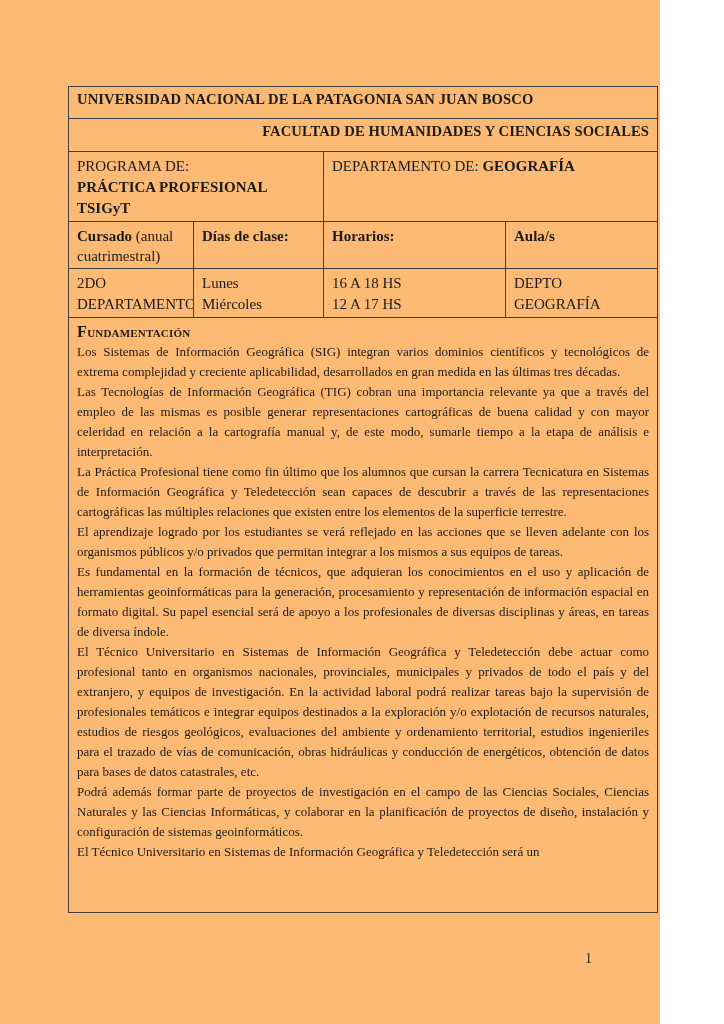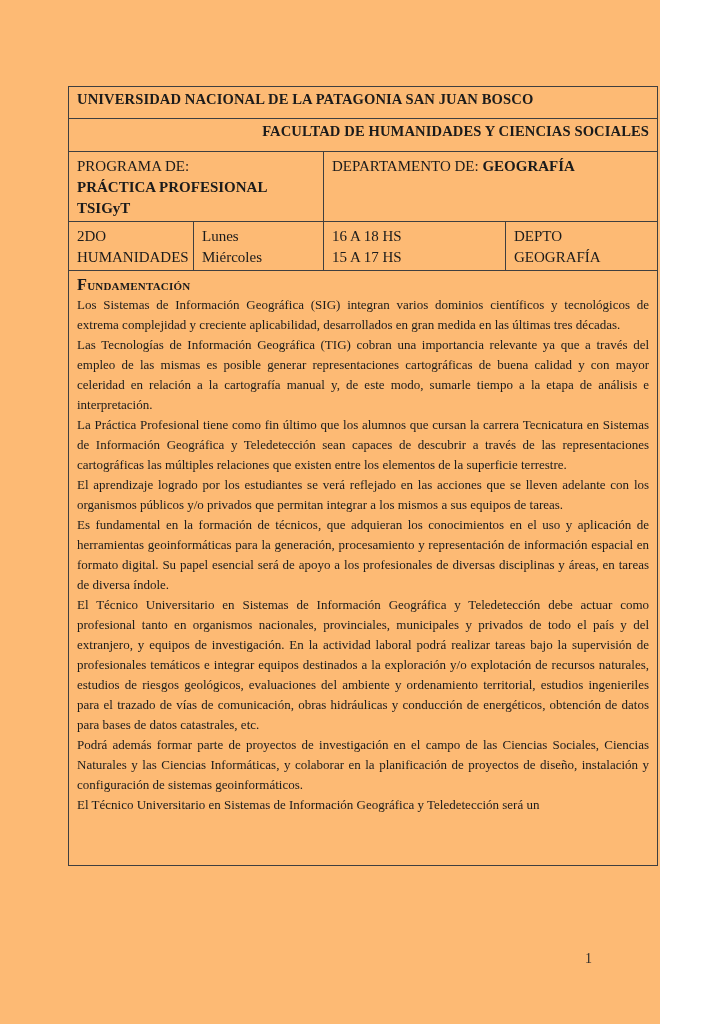--- a/index.html
+++ b/index.html
@@ -103,33 +103,41 @@
     <tr class="r-prog">
       <td colspan="2" class="cell-prog">
         <span>PROGRAMA DE:</span>
         <span class="prog-value">PRÁCTICA PROFESIONAL TSIGyT</span>
       </td>
       <td colspan="2" class="cell-dept">
         <span>DEPARTAMENTO DE: </span><span class="dept-value">GEOGRAFÍA</span>
       </td>
     </tr>
 
+    <tr class="r-sched-h">
+      <td class="sched-label">
+        <span class="bold">Cursado</span><span> (anual cuatrimestral)</span>
+      </td>
+      <td class="sched-label bold">Días de clase:</td>
+      <td class="sched-label bold">Horarios:</td>
+      <td class="sched-label bold">Aula/s</td>
+    </tr>
 
     <tr class="r-sched-v">
       <td class="sched-value">
         <span class="line">2DO</span>
-        <span class="line">HUMANIDADES</span>
+        <span class="line">DEPARTAMENTO</span>
       </td>
       <td class="sched-value">
         <span class="line">Lunes</span>
         <span class="line">Miércoles</span>
       </td>
       <td class="sched-value">
         <span class="line">16 A 18 HS</span>
-        <span class="line">15 A 17 HS</span>
+        <span class="line">12 A 17 HS</span>
       </td>
       <td class="sched-value">
         <span class="line">DEPTO</span>
         <span class="line">GEOGRAFÍA</span>
       </td>
     </tr>
 
 
     <tr class="r-body">
       <td colspan="4" class="cell-body">

